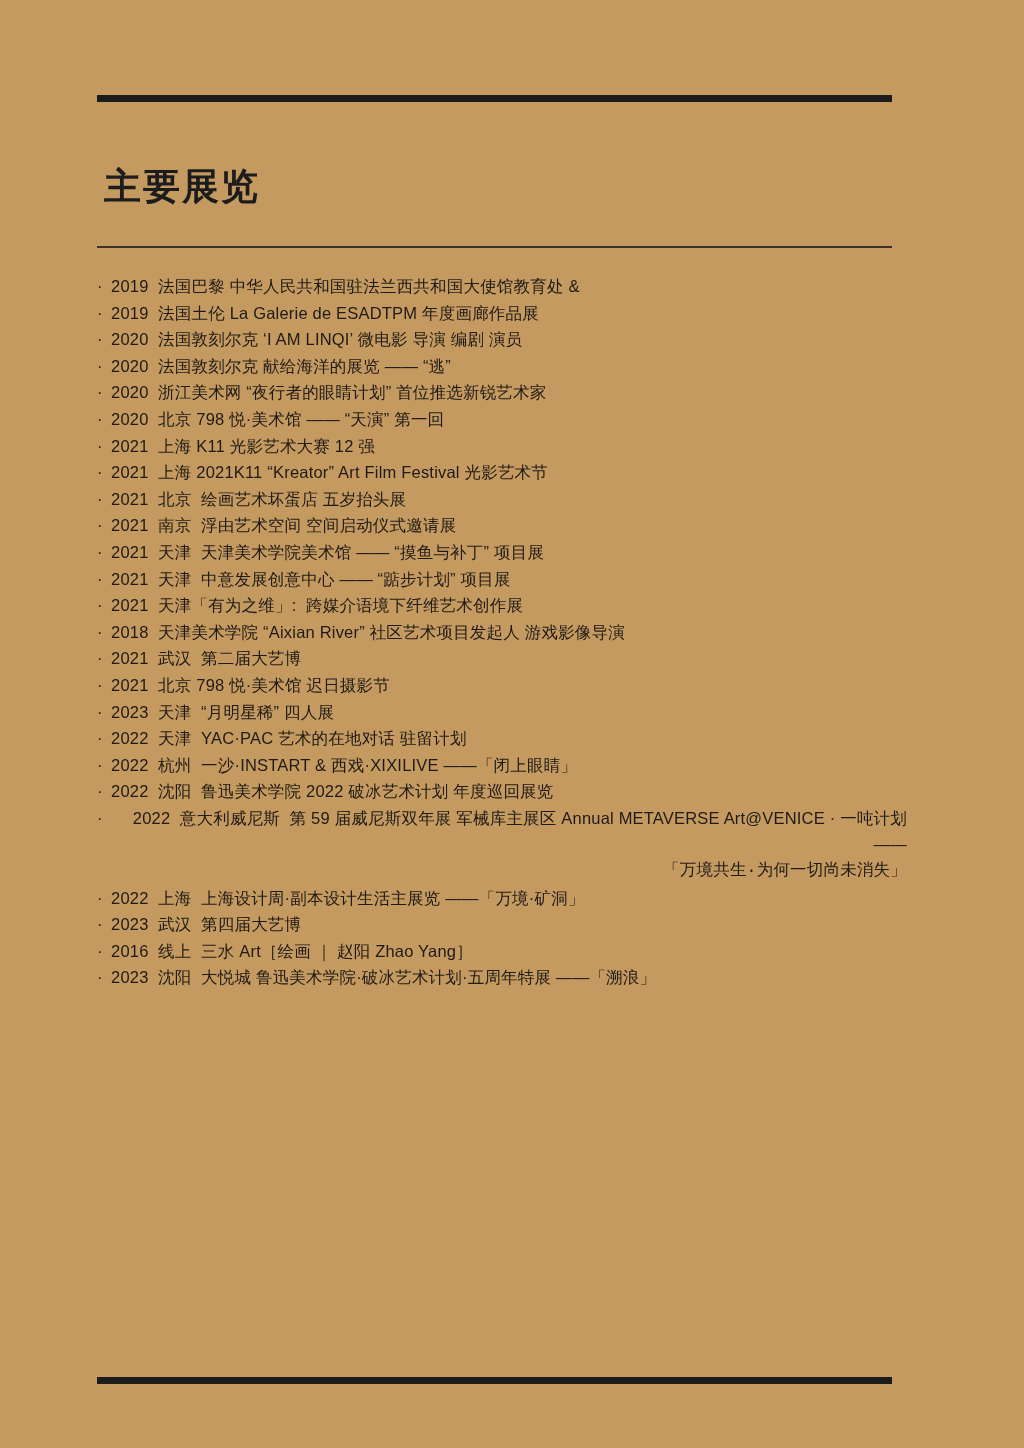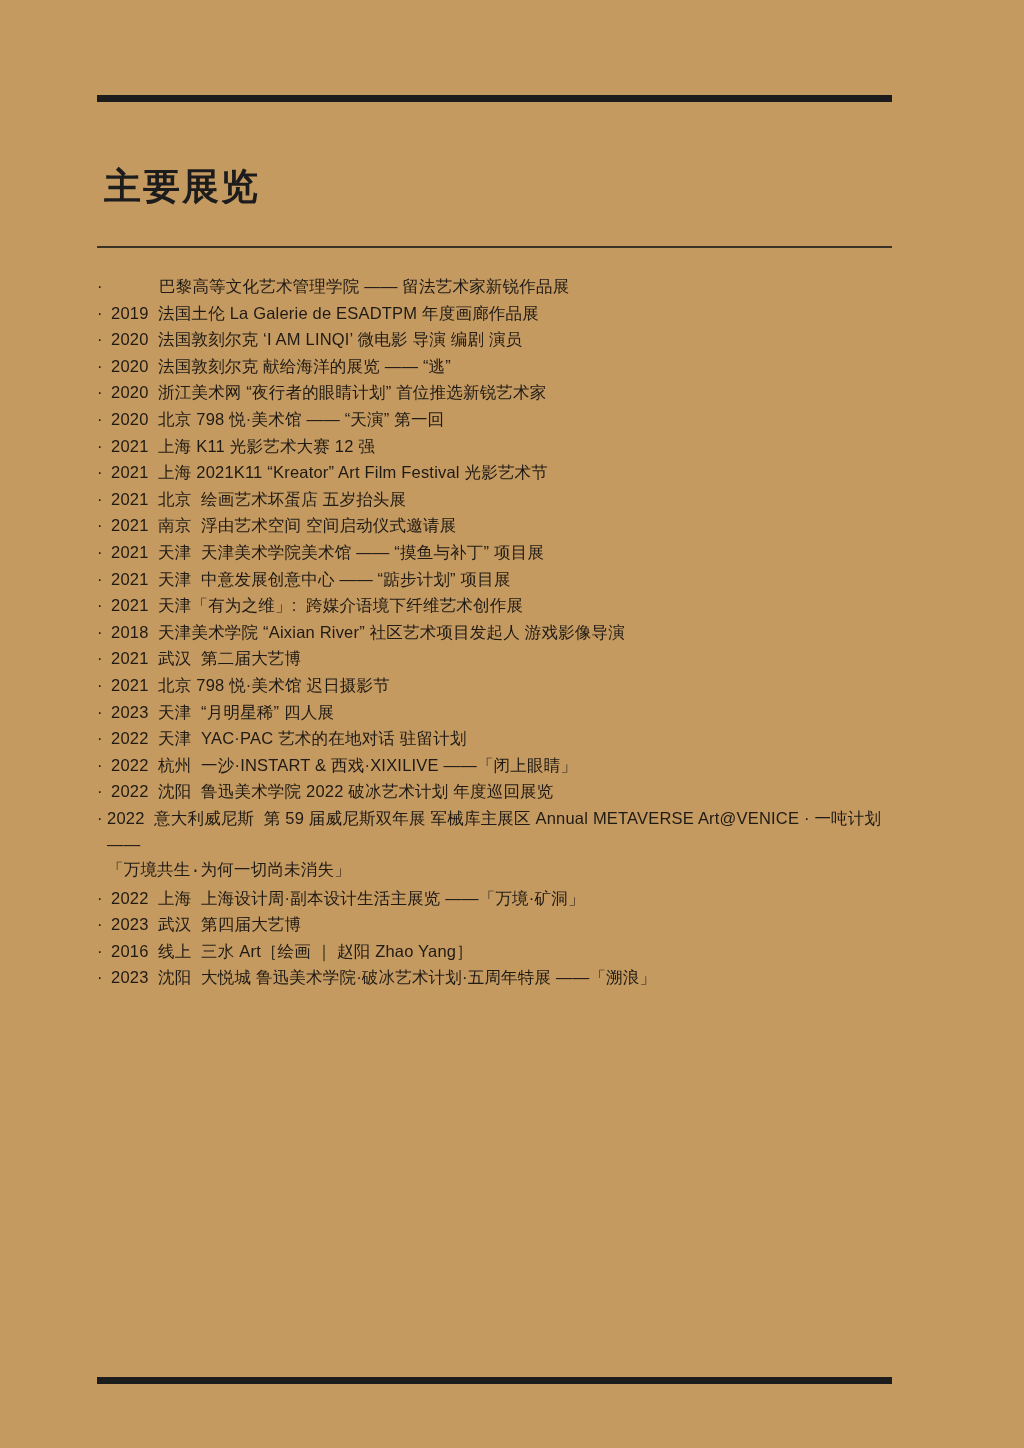--- a/index.html
+++ b/index.html
@@ -79,41 +79,42 @@
   .text {
     flex: 1 1 auto;
     white-space: pre-wrap;
   }
   .text .cont {
     display: block;
     padding-left: 48px;
   }
   .item.wide .text {
     margin-left: -4px;
+    text-align: right;
   }
   .item.wide .text .cont {
     padding-left: 0;
     font-family: Liberation Mono, monospace;
   }
 </style>
 </head>
 <body>
 
 <div class="page">
 
   <div class="rule-top"></div>
 
   <div class="title">主要展览</div>
 
   <div class="title-rule"></div>
 
   <div class="list">
       <div class="item">
         <span class="bullet">·</span>
-        <span class="text"><span class="cont">巴黎高等文化艺术管理学院 —— 留法艺术家新锐作品展</span></span>
+        <span class="text"><span>2019  法国巴黎 中华人民共和国驻法兰西共和国大使馆教育处 &amp;</span></span>
       </div>
       <div class="item">
         <span class="bullet">·</span>
         <span class="text"><span>2019  法国土伦 La Galerie de ESADTPM 年度画廊作品展</span></span>
       </div>
       <div class="item">
         <span class="bullet">·</span>
         <span class="text"><span>2020  法国敦刻尔克 ‘I AM LINQI’ 微电影 导演 编剧 演员</span></span>
       </div>
       <div class="item">

